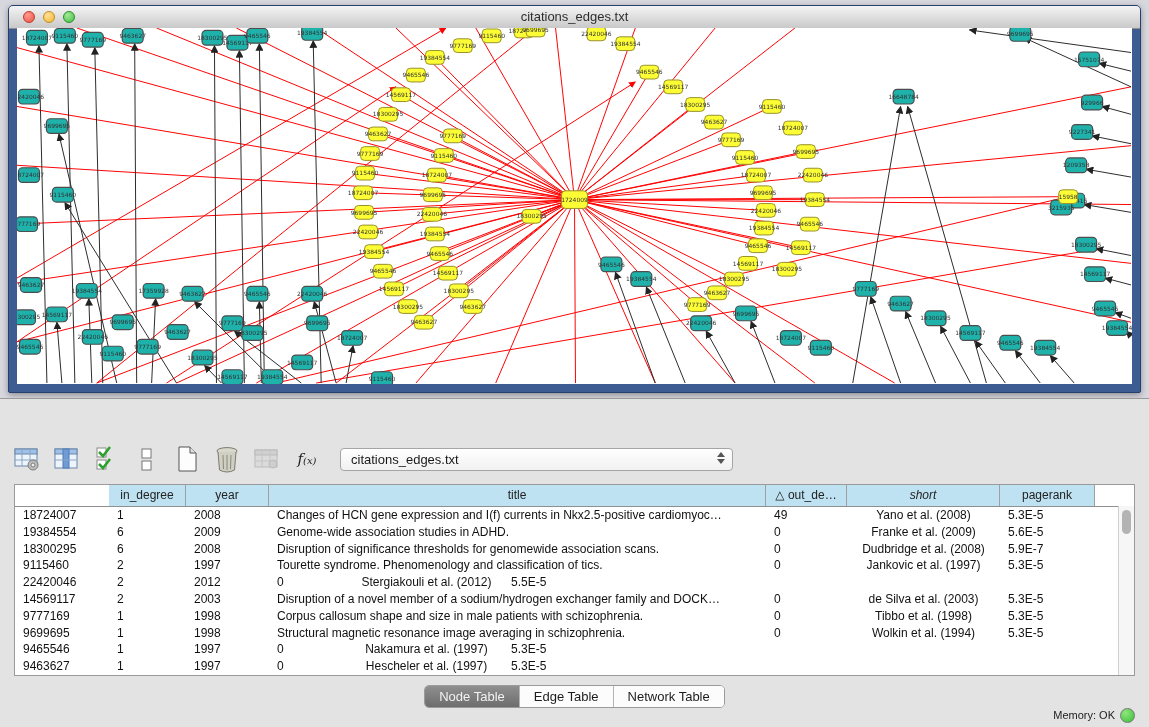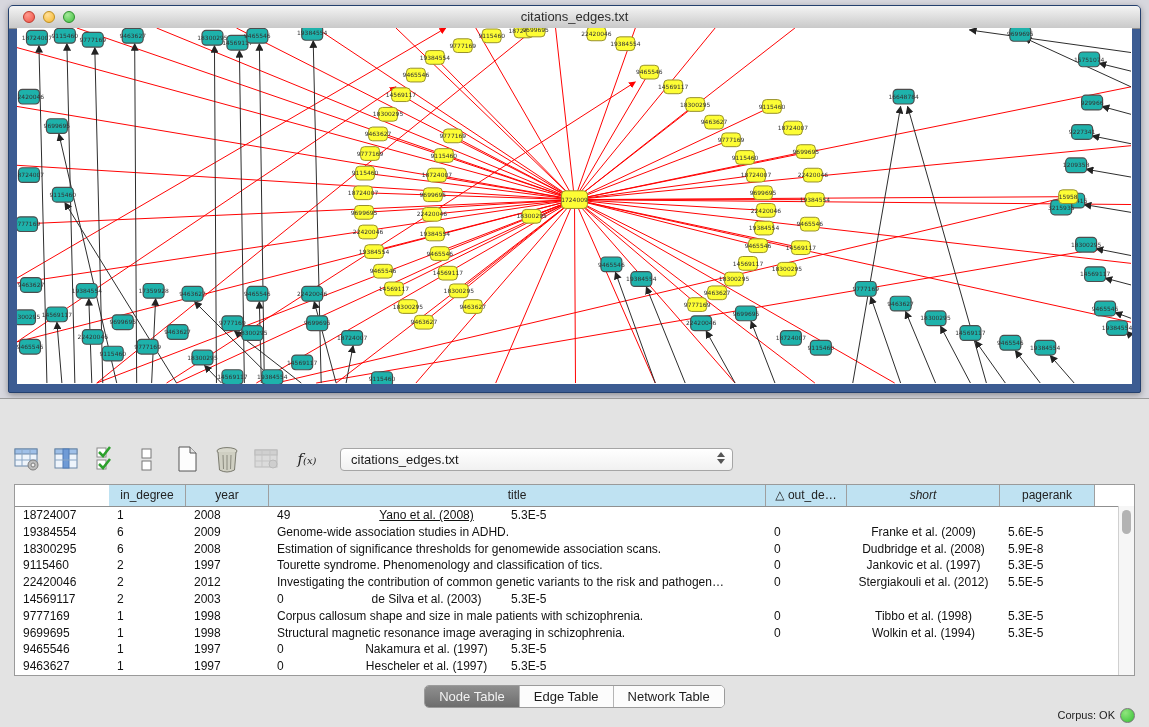--- a/index.html
+++ b/index.html
@@ -757,64 +757,65 @@
         <div class="th" style="width: 81px;"><span>△ </span>out_de…</div>
         <div class="th" style="width: 153px; font-style: italic;">short</div>
         <div class="th" style="width: 95px;">pagerank</div>
         <div class="th white" style="width: 23px;"></div>
       </div>
     <div class="tbody" id="tbody">
         <div class="tr">
           <div class="td" style="width: 94px;">18724007</div>
           <div class="td" style="width: 77px;">1</div>
           <div class="td" style="width: 83px;">2008</div>
+          <div class="td" style="width: 497px;">Changes of HCN gene expression and I(f) currents in Nkx2.5-positive cardiomyoc…</div>
           <div class="td" style="width: 81px;">49</div>
-          <div class="td center" style="width: 153px; text-decoration: underline;">Yano et al. (2008)</div>
+          <div class="td center" style="width: 153px;">Yano et al. (2008)</div>
           <div class="td" style="width: 95px;">5.3E-5</div>
         </div>
         <div class="tr">
           <div class="td" style="width: 94px;">19384554</div>
           <div class="td" style="width: 77px;">6</div>
           <div class="td" style="width: 83px;">2009</div>
           <div class="td" style="width: 497px;">Genome-wide association studies in ADHD.</div>
           <div class="td" style="width: 81px;">0</div>
           <div class="td center" style="width: 153px;">Franke et al. (2009)</div>
           <div class="td" style="width: 95px;">5.6E-5</div>
         </div>
         <div class="tr">
           <div class="td" style="width: 94px;">18300295</div>
           <div class="td" style="width: 77px;">6</div>
           <div class="td" style="width: 83px;">2008</div>
-          <div class="td" style="width: 497px;">Estimation of significance thresholds for genomewide association scans.</div>
+          <div class="td" style="width: 497px;">Disruption of significance thresholds for genomewide association scans.</div>
           <div class="td" style="width: 81px;">0</div>
           <div class="td center" style="width: 153px;">Dudbridge et al. (2008)</div>
-          <div class="td" style="width: 95px;">5.9E-8</div>
+          <div class="td" style="width: 95px;">5.9E-7</div>
         </div>
         <div class="tr">
           <div class="td" style="width: 94px;">9115460</div>
           <div class="td" style="width: 77px;">2</div>
           <div class="td" style="width: 83px;">1997</div>
           <div class="td" style="width: 497px;">Tourette syndrome. Phenomenology and classification of tics.</div>
           <div class="td" style="width: 81px;">0</div>
           <div class="td center" style="width: 153px;">Jankovic et al. (1997)</div>
           <div class="td" style="width: 95px;">5.3E-5</div>
         </div>
         <div class="tr">
           <div class="td" style="width: 94px;">22420046</div>
           <div class="td" style="width: 77px;">2</div>
           <div class="td" style="width: 83px;">2012</div>
-          <div class="td" style="width: 497px;">Investigating the contribution of common genetic variants to the risk and pathogen…</div>
           <div class="td" style="width: 81px;">0</div>
           <div class="td center" style="width: 153px;">Stergiakouli et al. (2012)</div>
           <div class="td" style="width: 95px;">5.5E-5</div>
         </div>
         <div class="tr">
           <div class="td" style="width: 94px;">14569117</div>
           <div class="td" style="width: 77px;">2</div>
           <div class="td" style="width: 83px;">2003</div>
+          <div class="td" style="width: 497px;">Disruption of a novel member of a sodium/hydrogen exchanger family and DOCK…</div>
           <div class="td" style="width: 81px;">0</div>
           <div class="td center" style="width: 153px;">de Silva et al. (2003)</div>
           <div class="td" style="width: 95px;">5.3E-5</div>
         </div>
         <div class="tr">
           <div class="td" style="width: 94px;">9777169</div>
           <div class="td" style="width: 77px;">1</div>
           <div class="td" style="width: 83px;">1998</div>
           <div class="td" style="width: 497px;">Corpus callosum shape and size in male patients with schizophrenia.</div>
           <div class="td" style="width: 81px;">0</div>
@@ -854,16 +855,16 @@
 
   <div class="tabs">
     <div class="tabbar" id="tabbar">
         <div class="tab selected">Node Table</div>
         <div class="tab">Edge Table</div>
         <div class="tab">Network Table</div>
       </div>
   </div>
 
   <div class="statusbar">
-    <span class="mem">Corpus: OK</span>
+    <span class="mem">Memory: OK</span>
     <span class="mem-dot"></span>
   </div>
 </div>
 
 </body></html>

